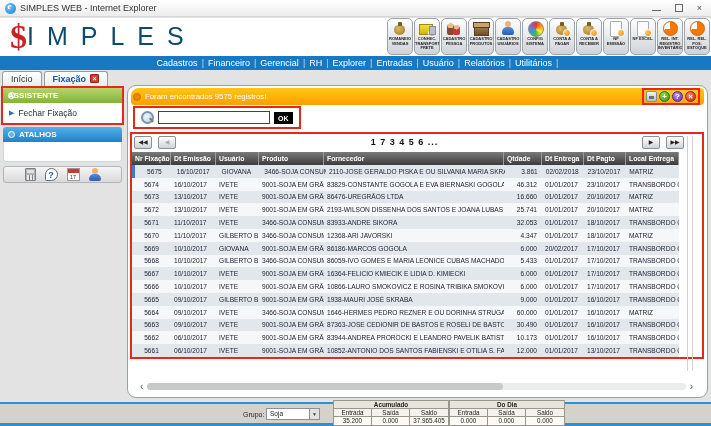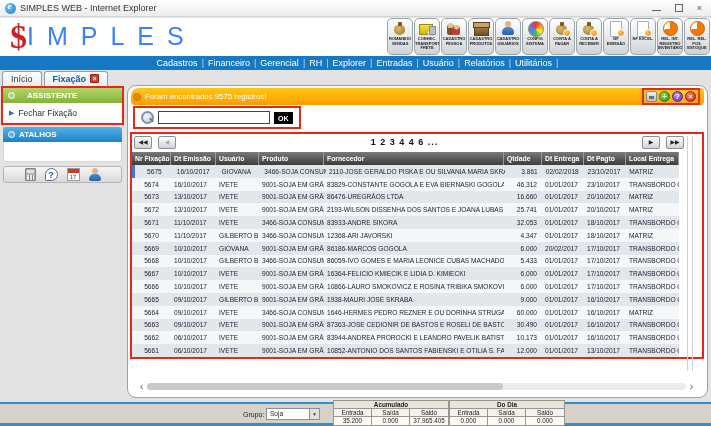--- a/index.html
+++ b/index.html
@@ -17,21 +17,21 @@
     font:italic bold 9px "Liberation Serif", serif; }
   .win-controls { margin-left:auto; display:flex; gap:14px; align-items:center; padding-right:4px; }
   .win-btn { font-size:9px; color:#555; line-height:10px; cursor:default; }
   .win-btn.box { width:8px; height:8px; border:1px solid #666; }
   .win-btn.min { width:9px; border-bottom:1px solid #666; height:5px; }
 
   
   .header { position:absolute; top:18px; left:0; right:0; height:38px; background:#fff; }
   .logo { position:absolute; left:10px; top:0px; white-space:nowrap; }
   .logo .dollar { color:#cc2027; font:bold 34px "Liberation Serif", serif; }
-  .logo .rest { color:#3b82f6; font-size:25px; letter-spacing:13px; font-weight:400; vertical-align:3px; }
+  .logo .rest { color:#0c4a6e; font-size:25px; letter-spacing:13px; font-weight:400; vertical-align:3px; }
   .quick-toolbar { position:absolute; right:1px; top:0px; display:flex; gap:1px; }
   .qbtn { width:26px; height:37px; border:1px solid #9aa4ad; border-radius:5px;
     background:linear-gradient(#fefefe,#cfd3d8); display:flex; flex-direction:column;
     align-items:center; overflow:hidden; cursor:pointer; }
   .qlabel { font-size:4px; line-height:4.5px; text-align:center; color:#222; font-weight:bold; width:24px; }
   .ic { width:18px; height:15px; position:relative; margin:2px auto 1px; flex:none; }
   .ic.money-bag::before { content:""; position:absolute; left:3px; top:4px; width:11px; height:10px;
     background:radial-gradient(circle at 40% 35%, #dcb968, #9c7526); border-radius:45% 45% 50% 50%; }
   .ic.money-bag::after { content:""; position:absolute; left:7px; top:1px; width:4px; height:4px;
     background:#7a5a1e; border-radius:1px; }
@@ -73,21 +73,21 @@
     background:linear-gradient(#ffffff,#e9edf0); padding:2px 8px 0; font-size:9px; color:#333;
     display:flex; align-items:flex-start; gap:4px; cursor:pointer; }
   .tab.active { color:#1256a0; font-weight:bold; }
   .tab-close { width:9px; height:9px; background:#d23c2a; border:1px solid #9c2416; border-radius:1px;
     color:#fff; font-size:7px; line-height:7px; text-align:center; cursor:pointer; }
 
   
   .annot { position:absolute; border:2px solid #e8271b; pointer-events:none; z-index:9; }
   .assistente-bar { position:absolute; left:3px; top:88px; width:119px; height:15px;
     background:linear-gradient(#b5d56c,#82b437); color:#fff; font-weight:bold; font-size:8px;
-    line-height:15px; padding-left:24px; border-radius:2px 2px 0 0; cursor:pointer; }
+    line-height:15px; padding-left:5px; border-radius:2px 2px 0 0; cursor:pointer; }
   .bar-bullet { position:absolute; left:5px; top:4px; width:7px; height:7px; border:1px solid #fff;
     border-radius:50%; background:rgba(255,255,255,.25); }
   .assistente-body { position:absolute; left:3px; top:103px; width:119px; height:20px; background:#fff;
     font-size:8.5px; color:#1a2a3a; display:flex; align-items:center; padding-left:6px; gap:4px; cursor:pointer; }
   .tri { color:#2f6fc0; font-size:7px; }
   .atalhos-bar { position:absolute; left:3px; top:127px; width:119px; height:15px;
     background:linear-gradient(#55b1e8,#1c82cb); color:#fff; font-weight:bold; font-size:8px;
     line-height:15px; padding-left:16px; border-radius:3px 3px 0 0; cursor:pointer; }
   .atalhos-body { position:absolute; left:3px; top:142px; width:119px; height:20px; background:#fff;
     border:1px solid #cfd8df; border-top:none; border-radius:0 0 3px 3px; }
@@ -338,21 +338,21 @@
     <div class="search-wrap">
       <span class="mag"></span>
       <input class="search-input" value="" style="">
       <span class="ok-btn">OK</span>
     </div>
 
     <div class="table-annot">
       <div class="pager-row">
         <span class="pg-btn pg-first">◀◀</span>
         <span class="pg-btn pg-prev disabled">◀</span>
-        <span class="pages">1 2 3 4 4 6 ...</span>
+        <span class="pages">1 7 3 4 5 6 ...</span>
         <span class="pg-btn pg-next">▶</span>
         <span class="pg-btn pg-last">▶▶</span>
       </div>
       <div class="grid">
         <div class="g-head">
             <div class="hc" style="width: 39px;">Nr Fixação</div>
             <div class="hc" style="width: 45px;">Dt Emissão</div>
             <div class="hc" style="width: 43px;">Usuário</div>
             <div class="hc" style="width: 65px;">Produto</div>
             <div class="hc" style="width: 180px;">Fornecedor</div>

